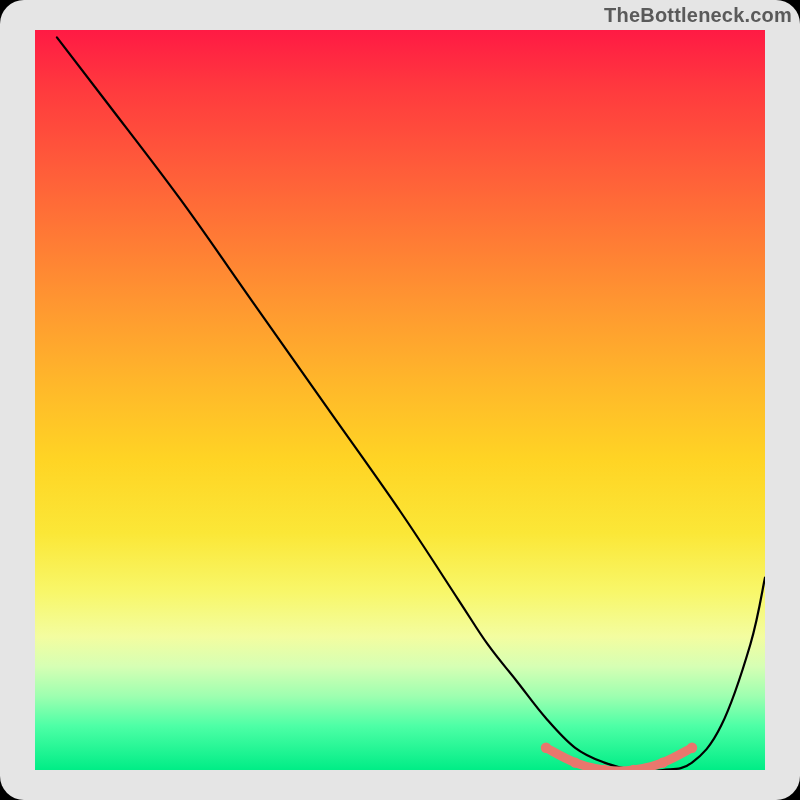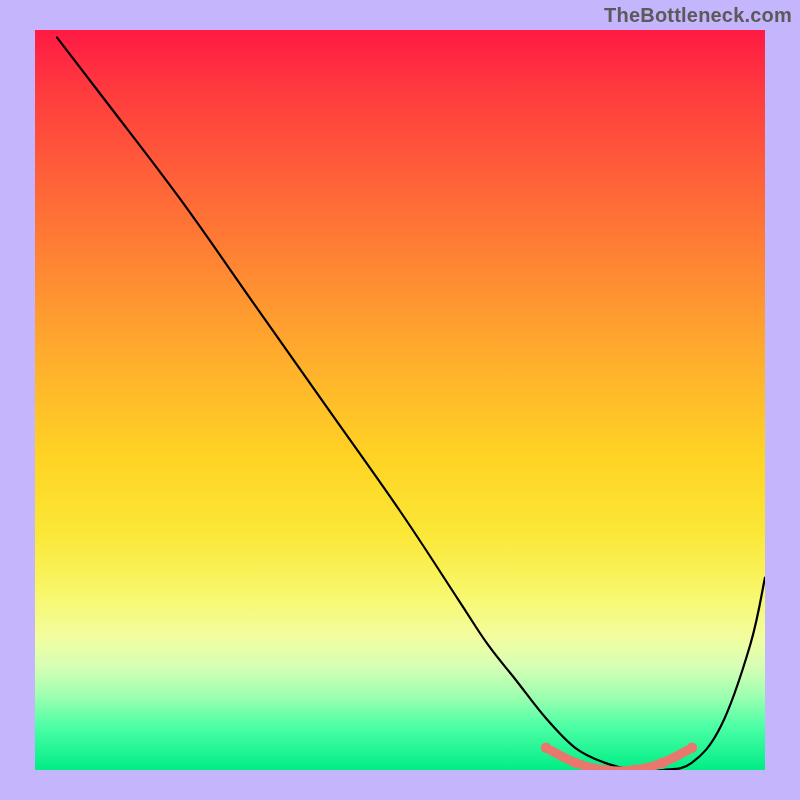--- a/index.html
+++ b/index.html
@@ -8,21 +8,22 @@
     width: 800px;
     height: 800px;
     background: #000;
     overflow: hidden;
     font-family: Arial, Helvetica, sans-serif;
   }
   .frame {
     position: relative;
     width: 800px;
     height: 800px;
-    background: #c4b5fd;
+    background: #e5e5e5;
+    border-radius: 24px;
   }
   .watermark {
     position: absolute;
     top: 4px;
     right: 8px;
     color: #5a5a5a;
     font-size: 20px;
     font-weight: 600;
     letter-spacing: 0.2px;
     z-index: 10;

